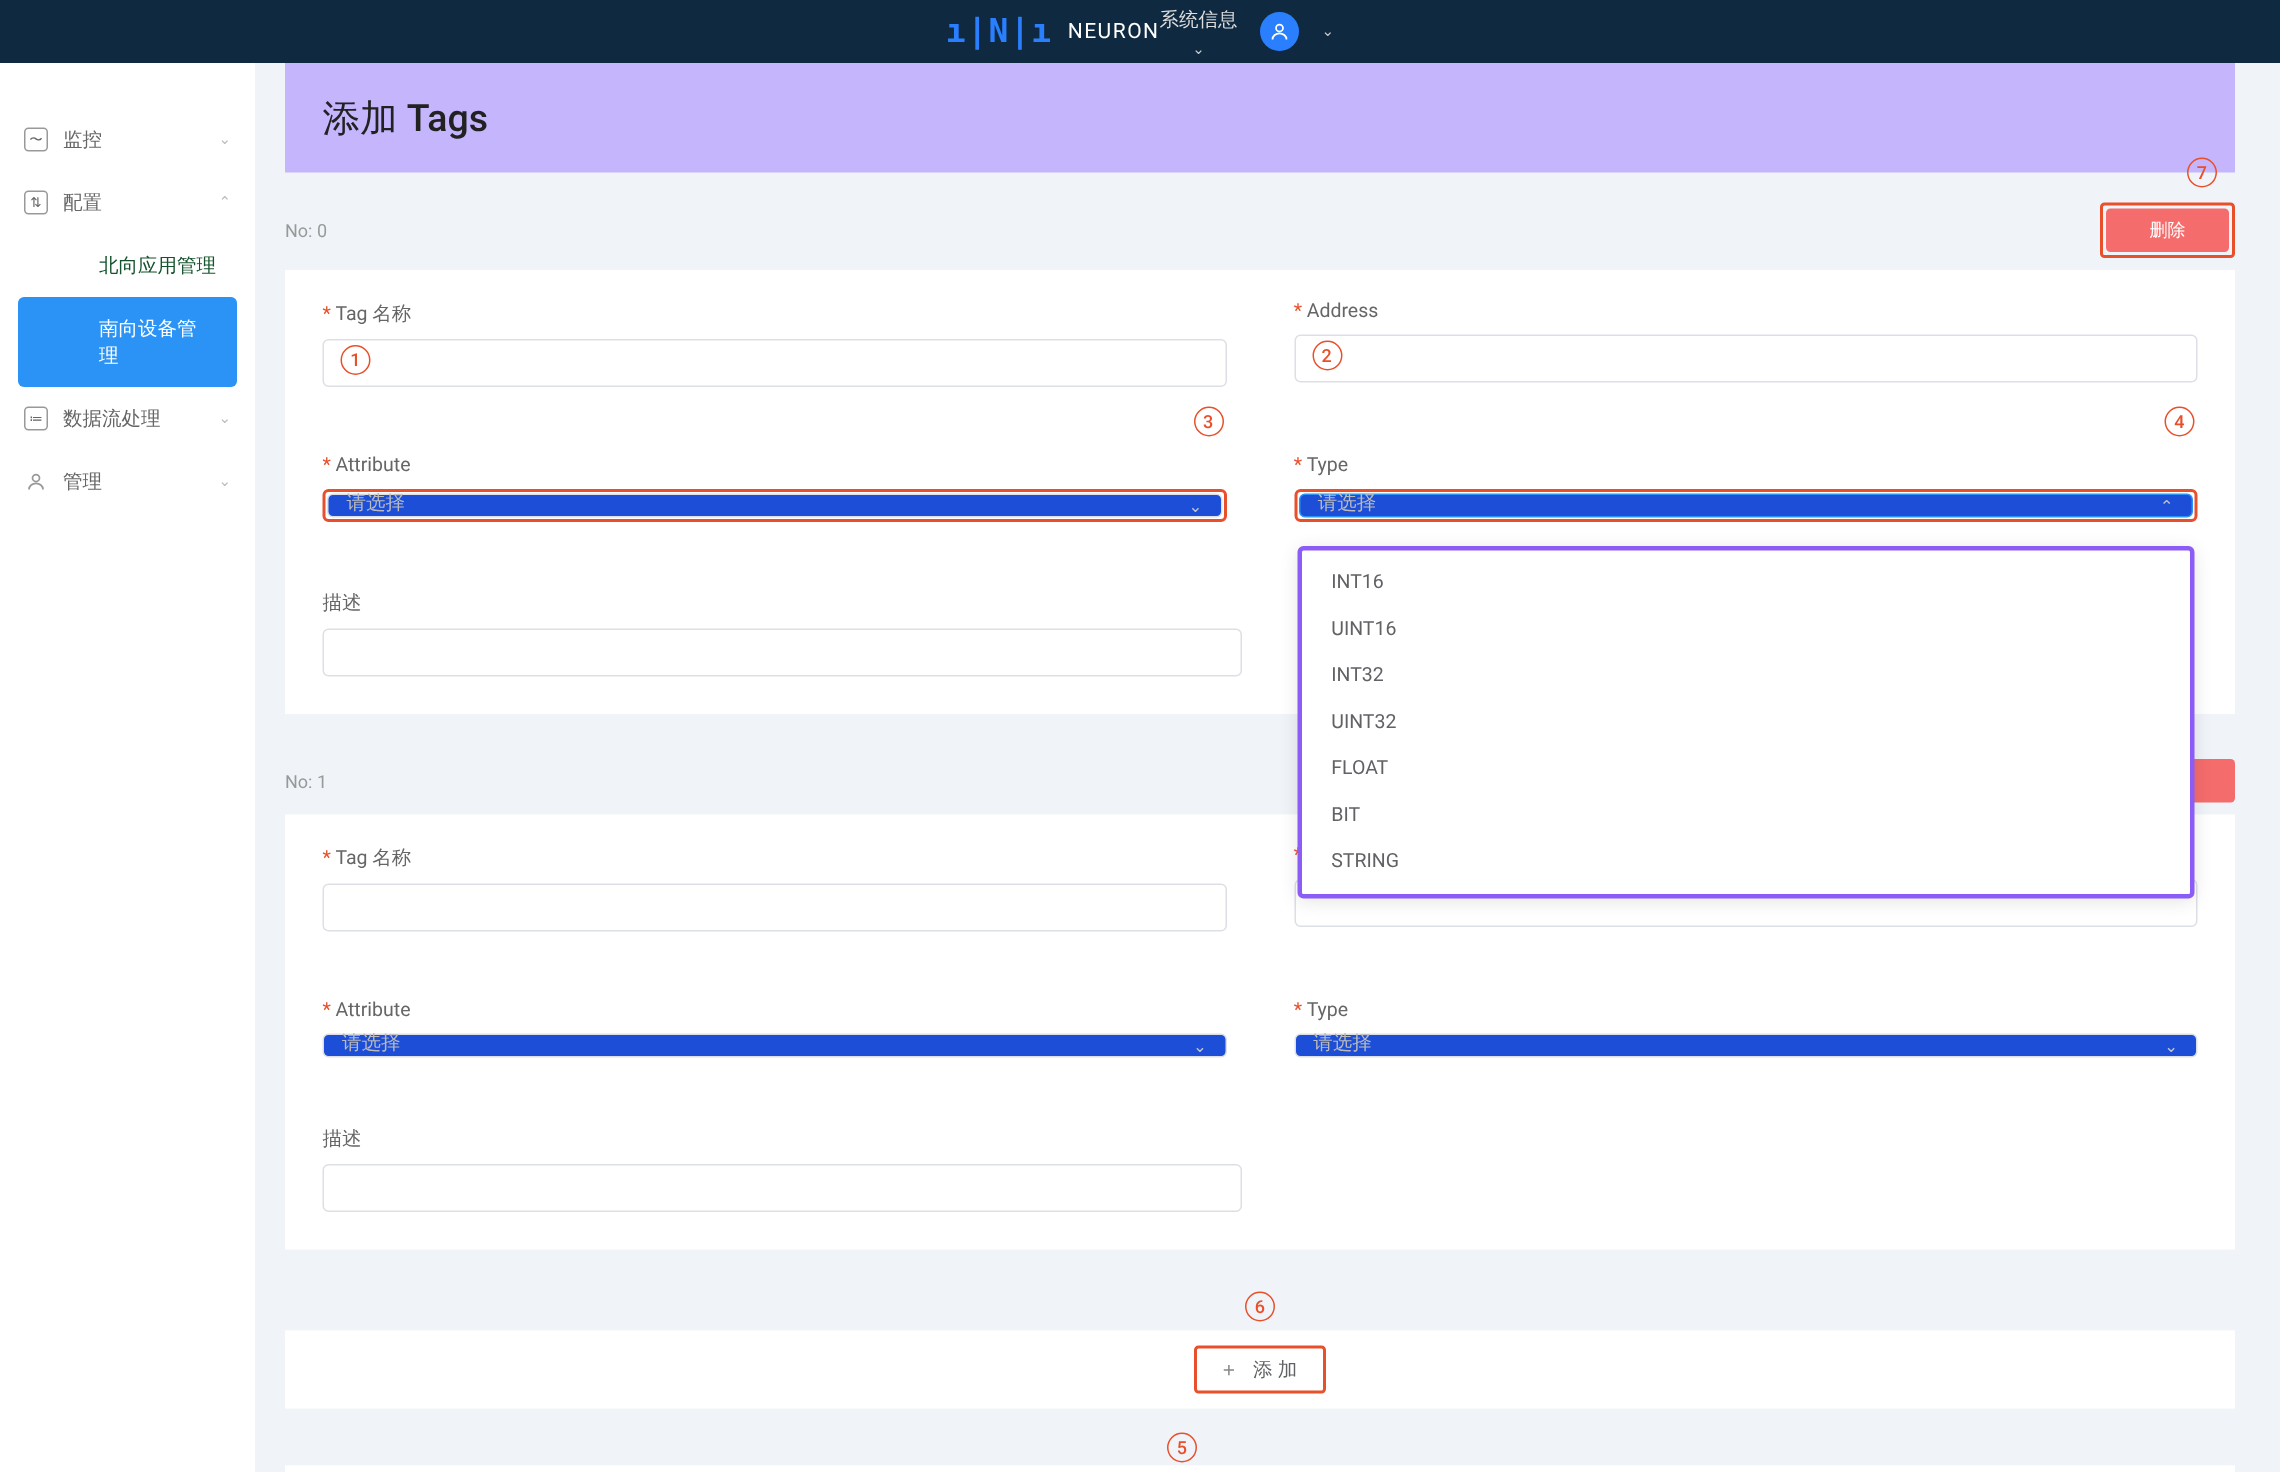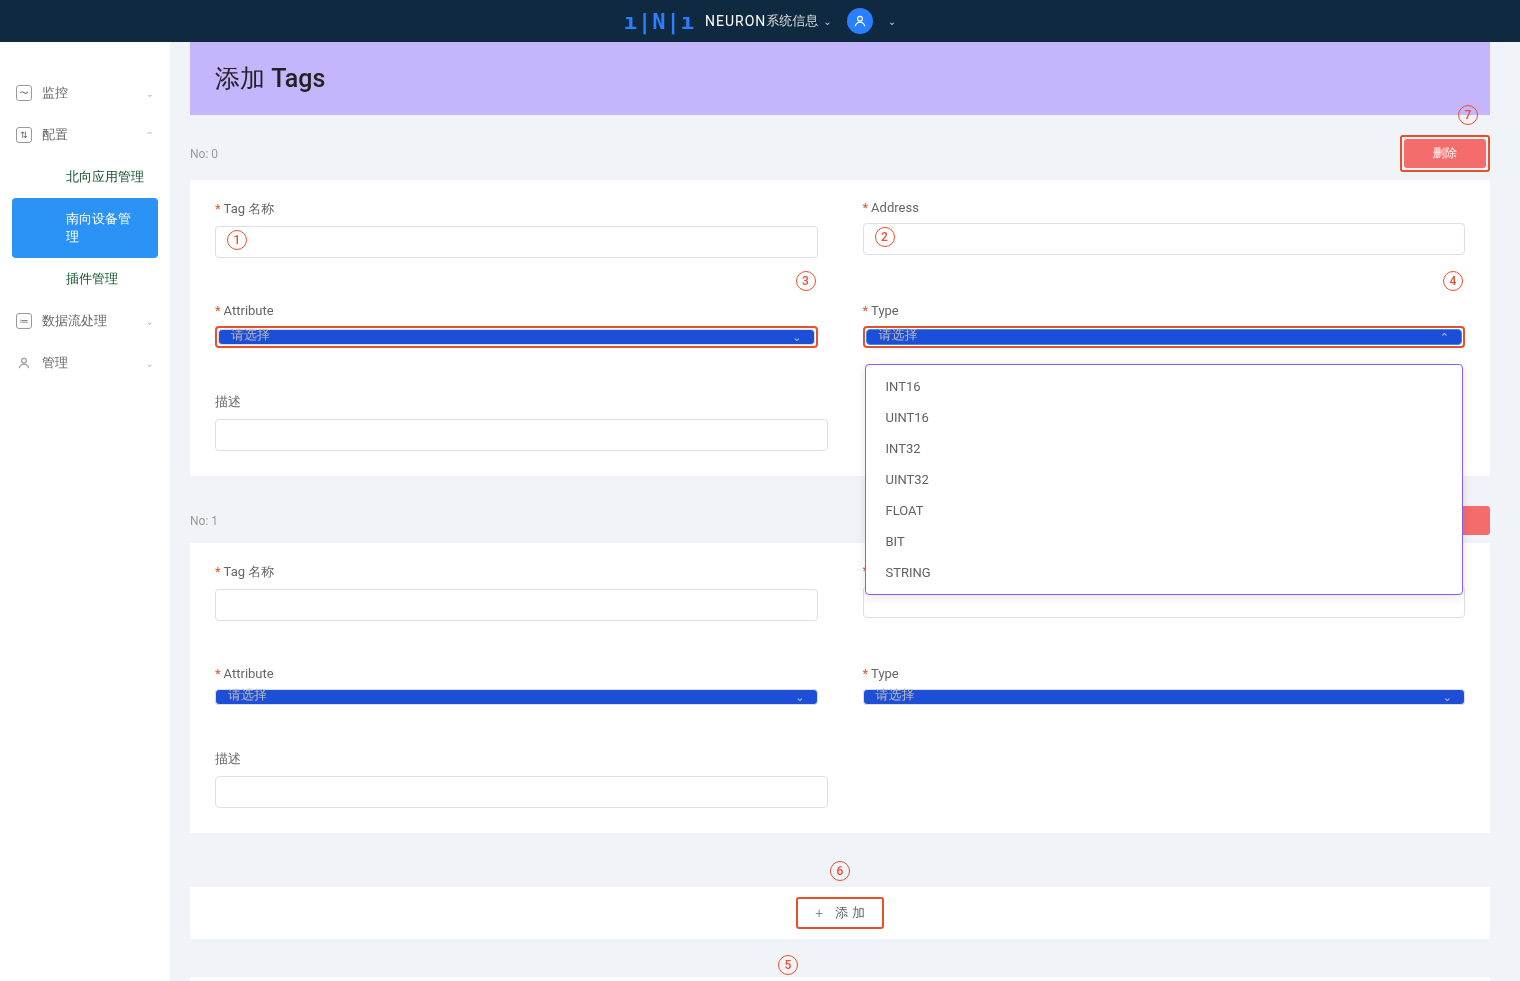--- a/index.html
+++ b/index.html
@@ -2,21 +2,21 @@
 <html><head>
 <meta charset="utf-8">
 <style>
 * { box-sizing: border-box; margin: 0; padding: 0; }
 body { font-family: -apple-system, BlinkMacSystemFont, "Segoe UI", Roboto, "Helvetica Neue", Arial, sans-serif; background: #f0f4f8; font-size: 13px; color: #333; }
 
 .header { background: #0f2940; height: 42px; display: flex; align-items: center; justify-content: center; padding: 0 20px; color: #fff; }
 .logo { display: flex; align-items: center; gap: 10px; font-size: 14px; letter-spacing: 1px; }
 .logo-icon { color: #2a7fff; font-size: 22px; font-weight: bold; font-family: monospace; }
 .header-right { display: flex; align-items: center; gap: 15px; }
-.sysinfo { display: flex; align-items: center; gap: 5px; font-size: 13px; color: #ddd; cursor: pointer; }
+.sysinfo { display: flex; align-items: center; gap: 5px; font-size: 13px; color: #ddd; cursor: pointer; flex-direction: column; }
 .avatar { width: 26px; height: 26px; border-radius: 50%; background: #2a7fff; display: flex; align-items: center; justify-content: center; }
 .chevron { font-size: 10px; color: #ccc; }
 
 .layout { display: flex; }
 .sidebar { width: 170px; background: #fff; min-height: calc(100vh - 42px); padding-top: 30px; }
 .nav-item { display: flex; align-items: center; gap: 10px; padding: 12px 16px; color: #666; cursor: pointer; font-size: 13px; position: relative; }
 .nav-item.sub { padding-left: 66px; color: #14532d; }
 .nav-item.sub.active { background: #2a93f5; color: #fff; margin: 0 12px; border-radius: 4px; padding-left: 54px; }
 .nav-icon { width: 16px; height: 16px; display: inline-flex; align-items: center; justify-content: center; border: 1px solid #999; border-radius: 3px; font-size: 9px; }
 .nav-icon svg { width: 14px; height: 14px; }
@@ -38,21 +38,21 @@
 .field-select { width: 100%; height: 16px; border: 1px solid #dcdfe6; border-radius: 4px; padding: 0 12px; font-size: 13px; background: #1d4ed8; display: flex; align-items: flex-end; justify-content: space-between; color: #bbb; cursor: pointer; position: relative; }
 .field-select.focused { border-color: #2a93f5; }
 .full { grid-column: 1 / -1; max-width: calc(50% - 12px); }
 .select-arrow { font-size: 11px; color: #c0c4cc; }
 
 .num-circle { display: inline-flex; width: 20px; height: 20px; border: 1.5px solid #e8502c; border-radius: 50%; color: #e8502c; font-size: 12px; align-items: center; justify-content: center; position: absolute; font-weight: 500; }
 .num-pos-1 { left: 12px; top: 4px; }
 .num-pos-topright { right: 2px; top: -32px; }
 .hl-outline { border: 2px solid #e8502c; border-radius: 4px; padding: 1px; }
 
-.dropdown-panel { position: absolute; top: 34px; left: -2px; right: -2px; background: #fff; border: 1px solid #8b5cf6; box-shadow: 0 2px 12px rgba(0,0,0,0.1); z-index: 10; padding: 6px 0; border-radius: 4px; }
+.dropdown-panel { position: absolute; top: 34px; left: -2px; right: -2px; background: #fff; border: 3px solid #8b5cf6; box-shadow: 0 2px 12px rgba(0,0,0,0.1); z-index: 10; padding: 6px 0; border-radius: 4px; }
 .dropdown-item { padding: 8px 20px; color: #606266; cursor: pointer; }
 
 .add-bar { background: #fff; padding: 10px; text-align: center; margin-bottom: 18px; }
 .add-btn { display: inline-flex; align-items: center; gap: 12px; color: #606266; font-size: 13px; border: none; background: transparent; cursor: pointer; padding: 3px 15px; }
 .plus { font-size: 14px; color: #888; }
 
 .footer-actions { background: #fff; padding: 12px; display: flex; justify-content: center; }
 .btn-primary { background: #2a93f5; color: #fff; border: 1px solid #2a93f5; padding: 8px 32px; font-size: 13px; border-radius: 3px; cursor: pointer; }
 .btn-default { background: #fff; color: #606266; border: 1px solid #dcdfe6; padding: 8px 32px; font-size: 13px; border-radius: 3px; cursor: pointer; }
 
@@ -91,23 +91,20 @@
     <div class="nav-item">
       <span class="nav-icon">⇅</span>
       <span>配置</span>
       <span class="nav-chevron">⌃</span>
     </div>
     <div class="nav-item sub">
       <span>北向应用管理</span>
     </div>
     <div class="nav-item sub active">
       <span>南向设备管理</span>
-    </div>
-    <div class="nav-item sub">
-      <span>插件管理</span>
     </div>
     <div class="nav-item">
       <span class="nav-icon">≔</span>
       <span>数据流处理</span>
       <span class="nav-chevron">⌄</span>
     </div>
     <div class="nav-item">
       <span class="nav-icon" style="border:none">
         <svg viewBox="0 0 24 24" fill="none" stroke="#999" stroke-width="2">
             <circle cx="12" cy="8" r="4"></circle>

